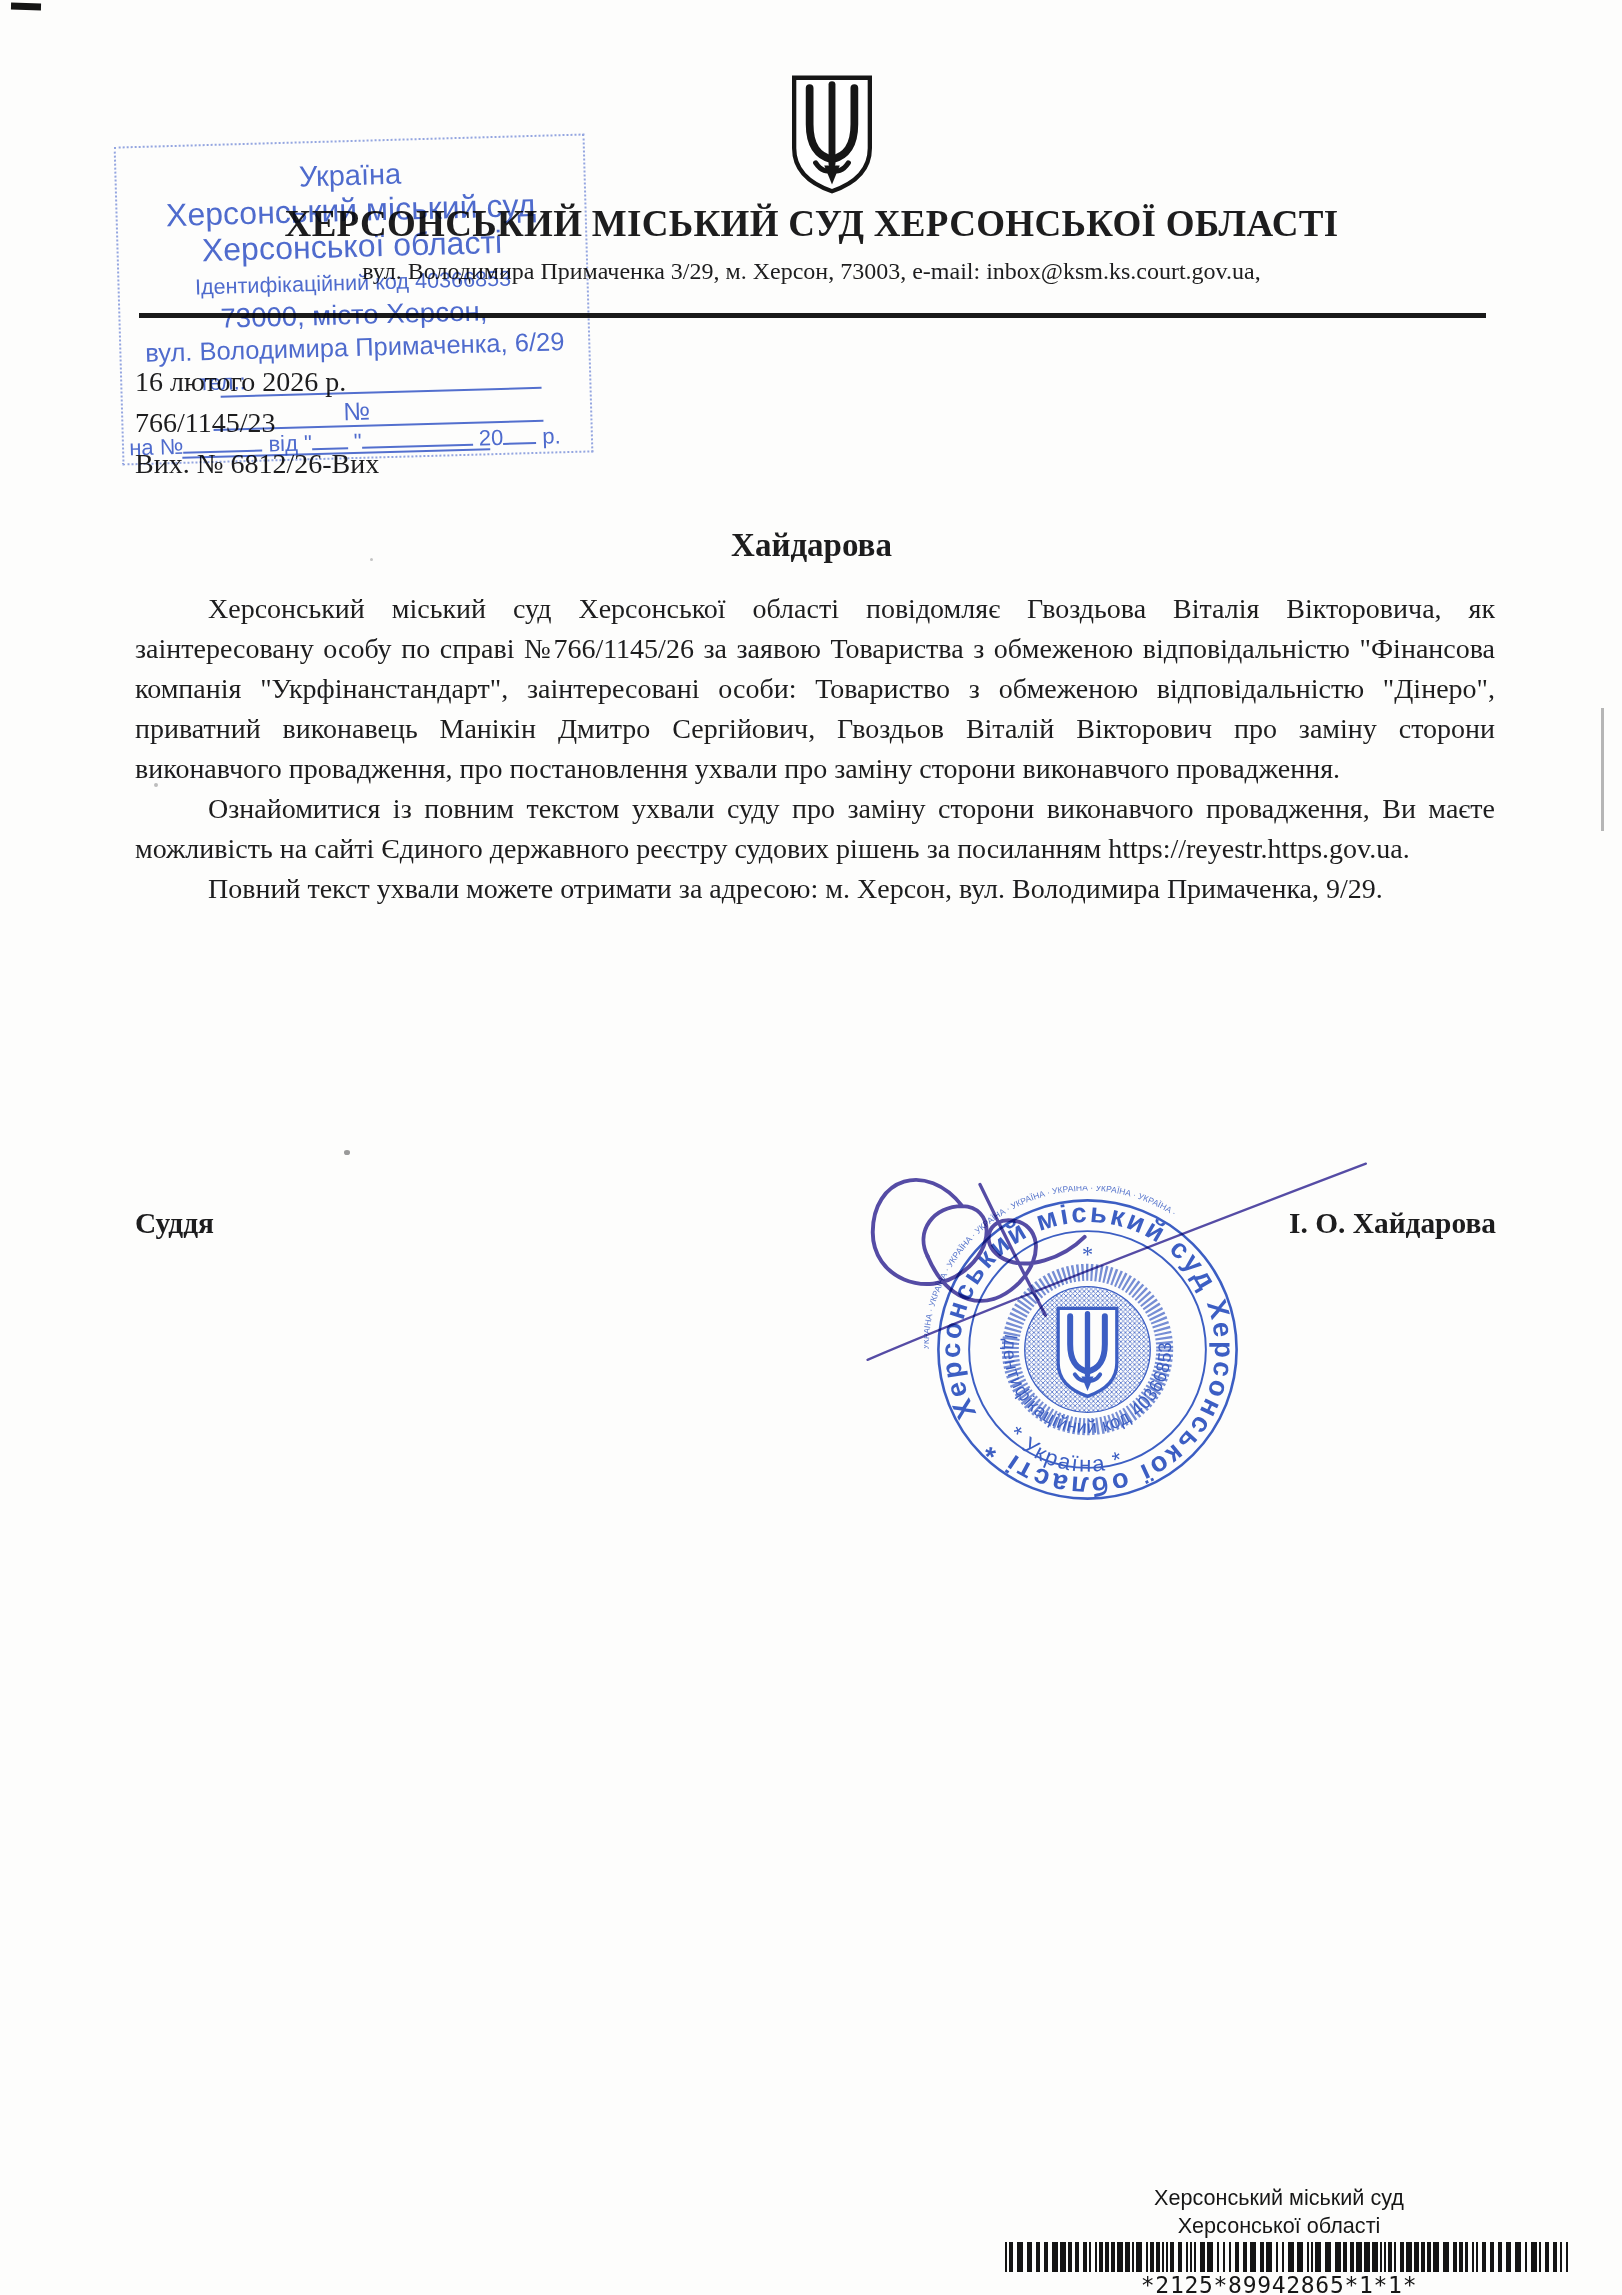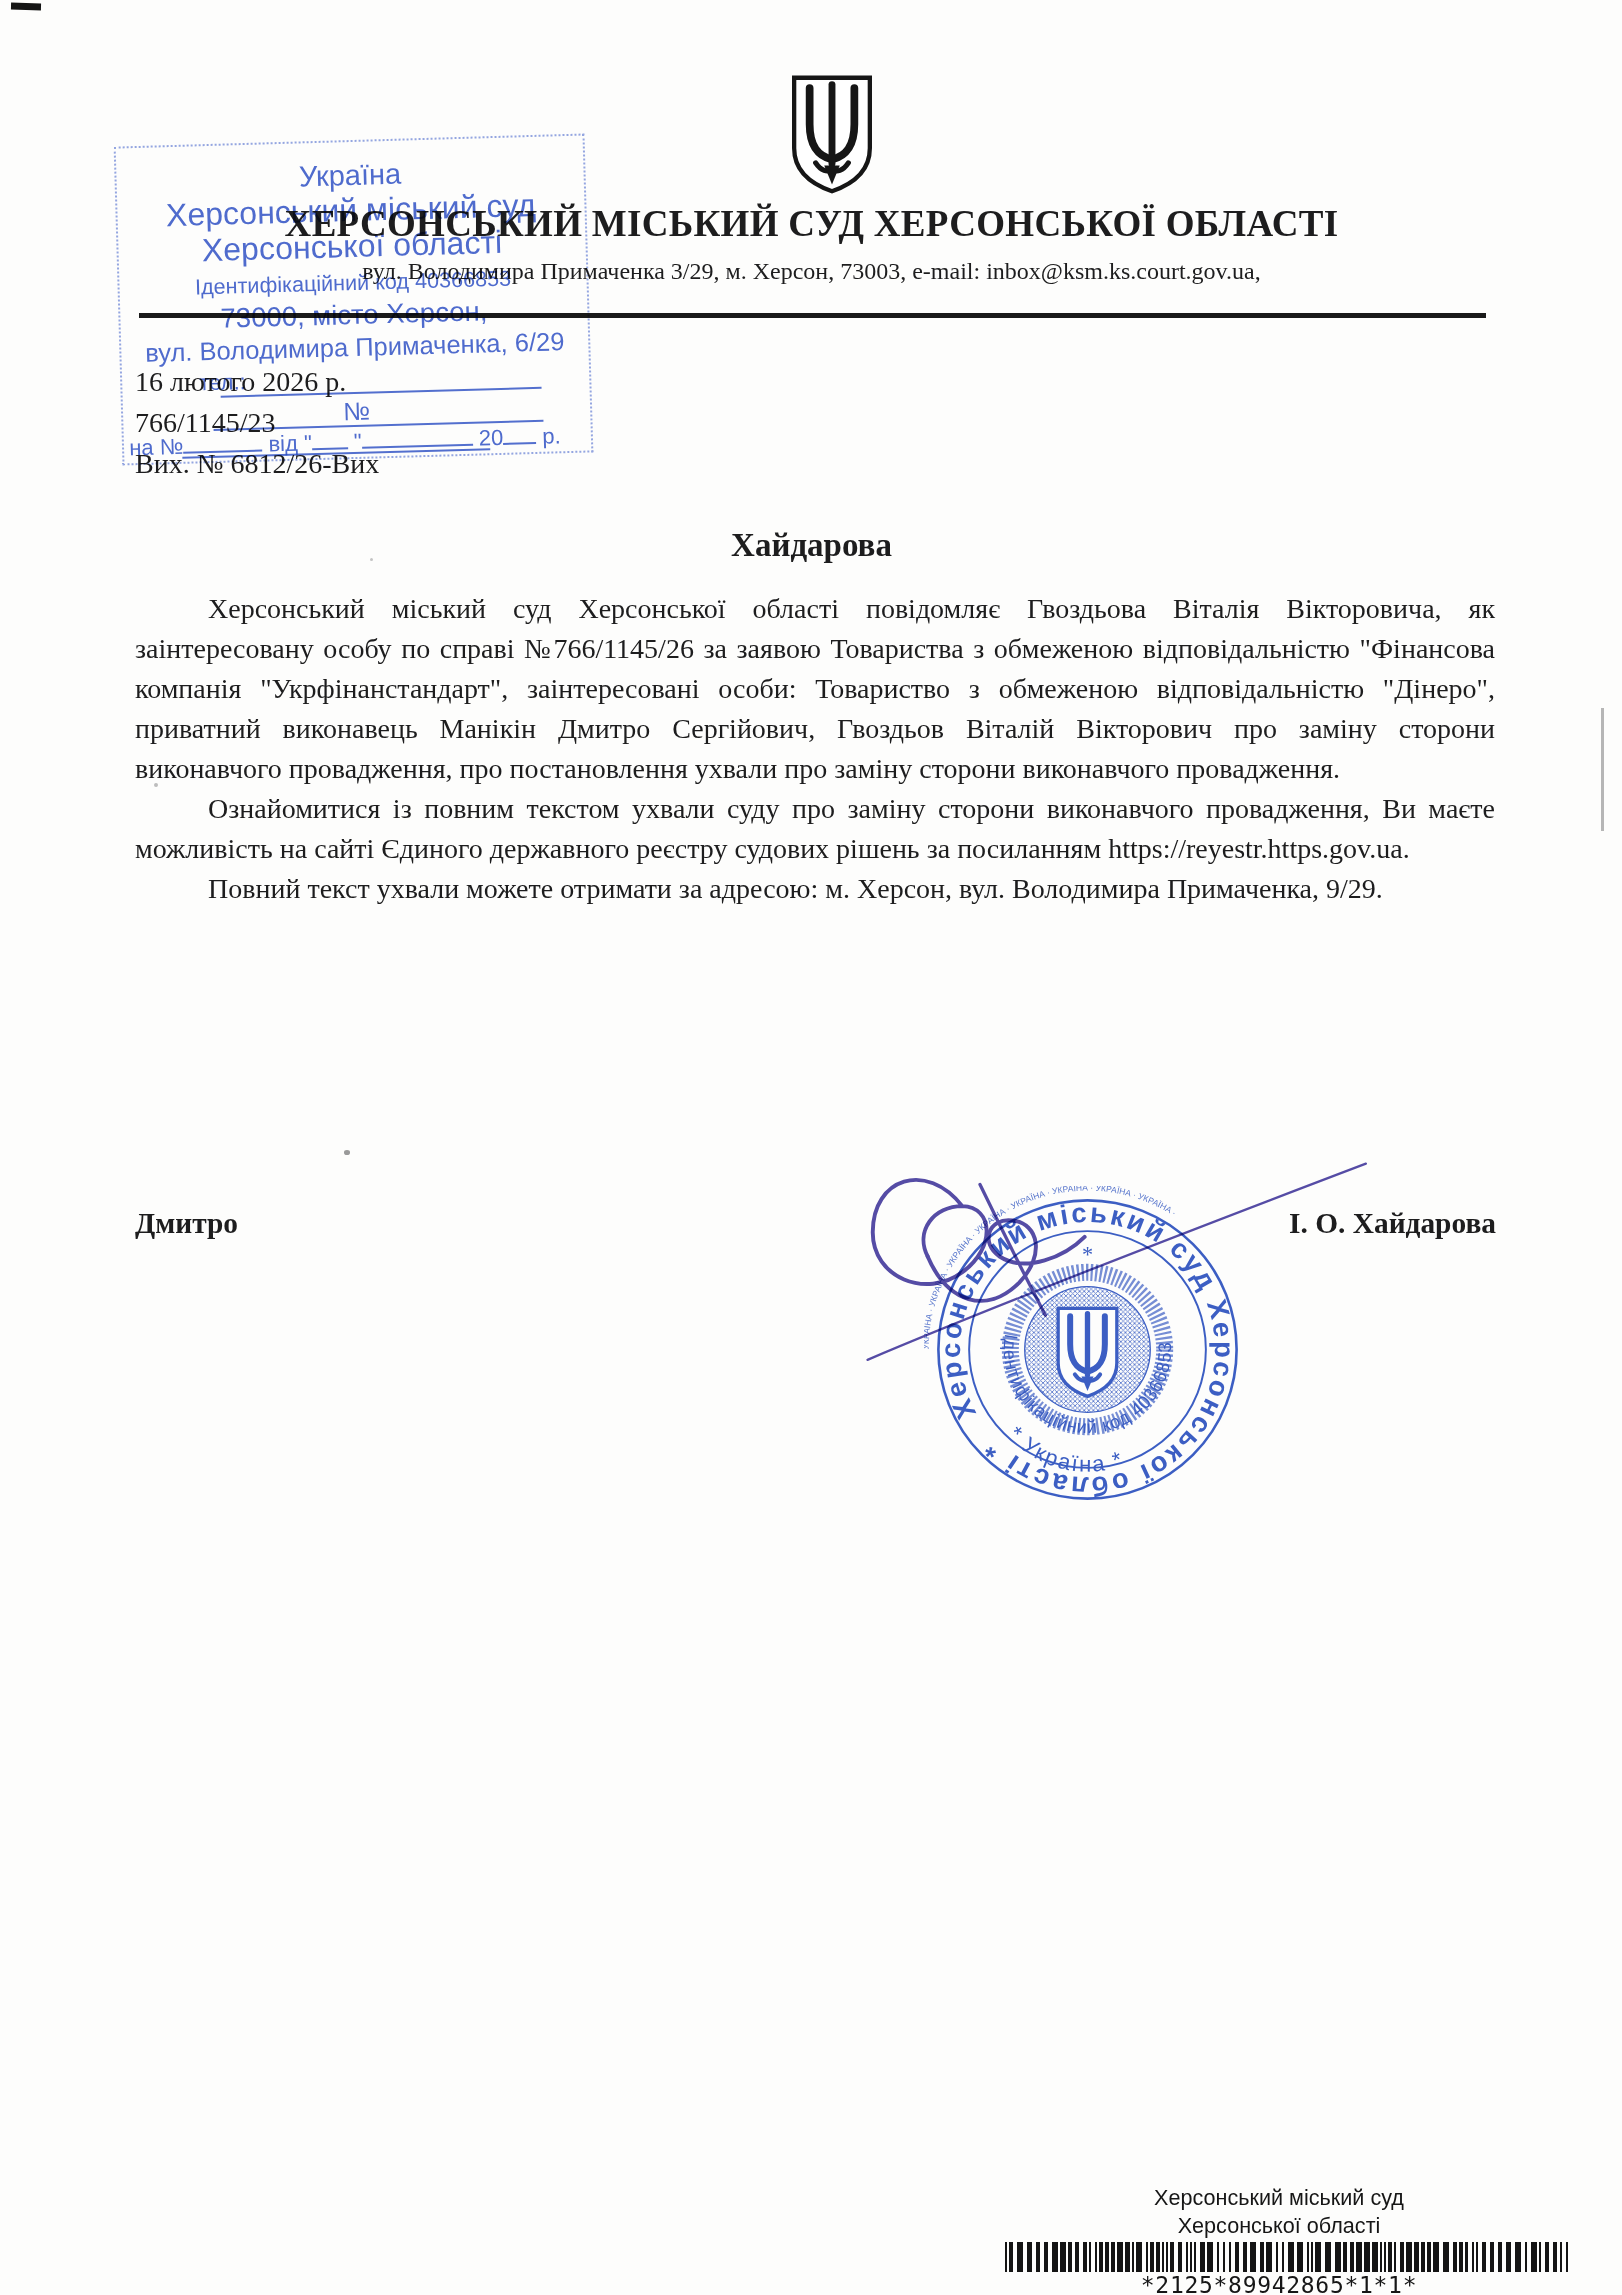--- a/index.html
+++ b/index.html
@@ -102,21 +102,21 @@
   </div>
 
   <div class="doc-title">Хайдарова</div>
   <div class="body-text">
     <p>Херсонський міський суд Херсонської області повідомляє Гвоздьова Віталія Вікторовича, як заінтересовану особу по справі №766/1145/26 за заявою Товариства з обмеженою відповідальністю "Фінансова компанія "Укрфінанстандарт", заінтересовані особи: Товариство з обмеженою відповідальністю "Дінеро", приватний виконавець Манікін Дмитро Сергійович, Гвоздьов Віталій Вікторович про заміну сторони виконавчого провадження, про постановлення ухвали про заміну сторони виконавчого провадження.</p>
     <p>Ознайомитися із повним текстом ухвали суду про заміну сторони виконавчого провадження, Ви маєте можливість на сайті Єдиного державного реєстру судових рішень за посиланням https://reyestr.https.gov.ua.</p>
     <p>Повний текст ухвали можете отримати за адресою: м. Херсон, вул. Володимира Примаченка, 9/29.</p>
   </div>
 
   <div class="judge-row">
-    <span>Дмитро</span>
+    <span>Суддя</span>
     <span>І. О. Хайдарова</span>
   </div>
 
   <div class="corner-stamp">
     <div class="cs-u">Україна</div>
     <div class="cs-c1">Херсонський міський суд</div>
     <div class="cs-c2">Херсонської області</div>
     <div class="cs-id">Ідентифікаційний код 40366853</div>
     <div class="cs-z">73000, місто Херсон,</div>
     <div class="cs-st">вул. Володимира Примаченка,  6/29</div>

